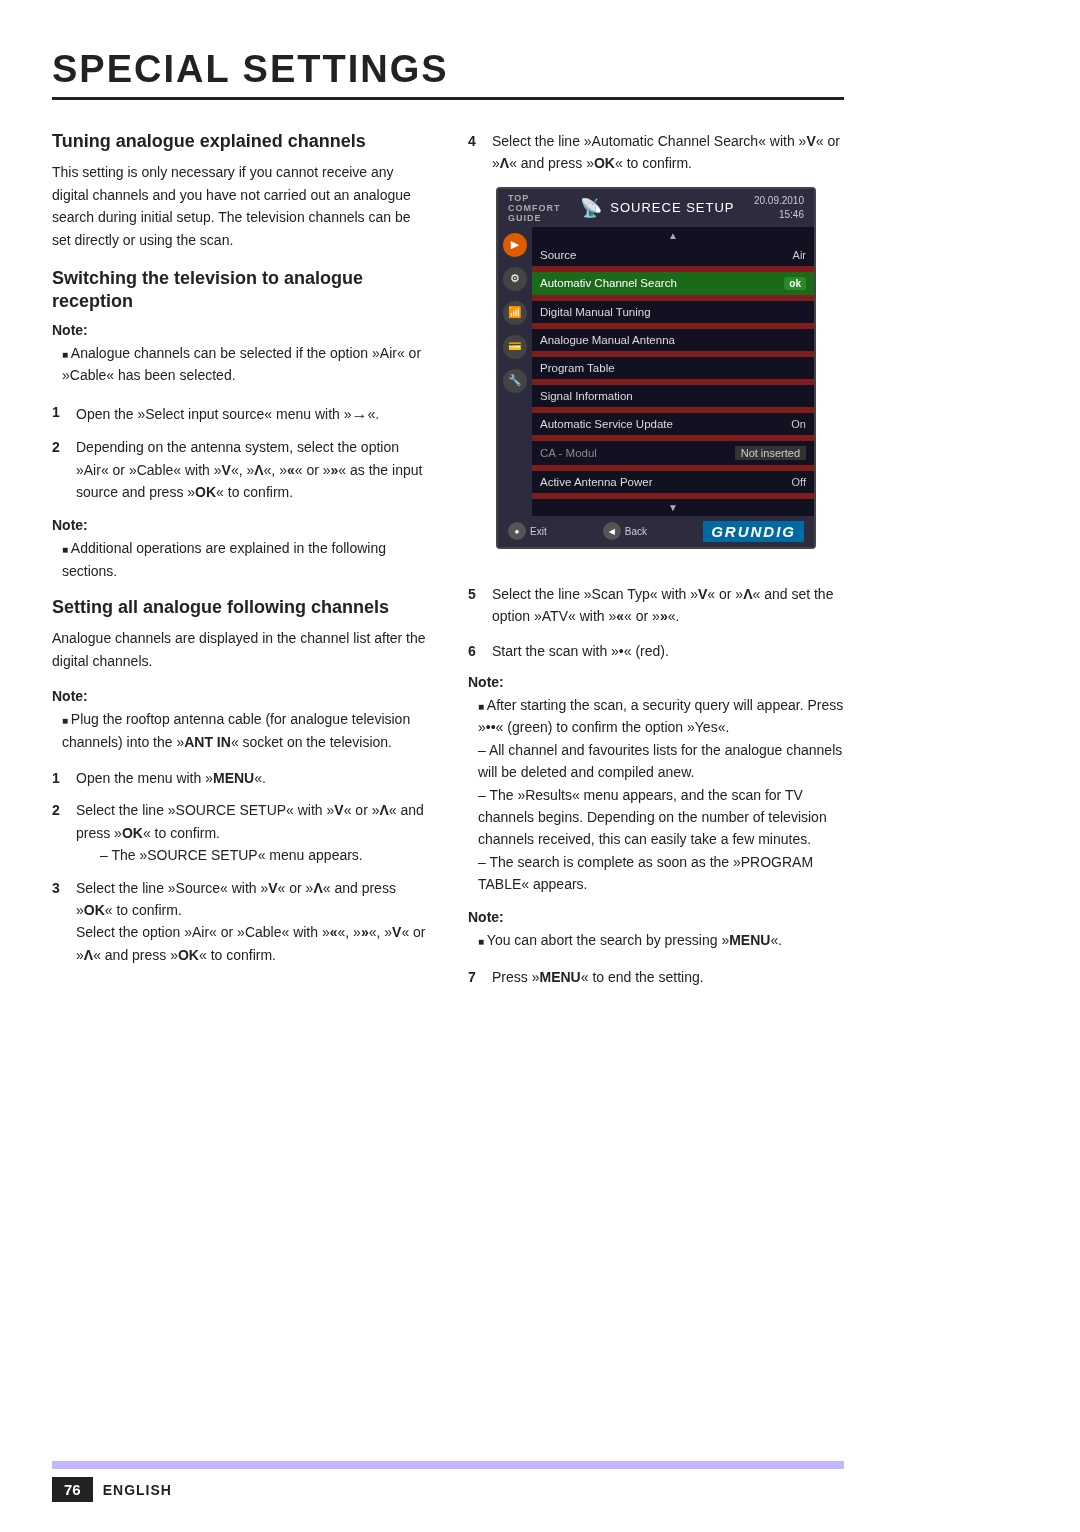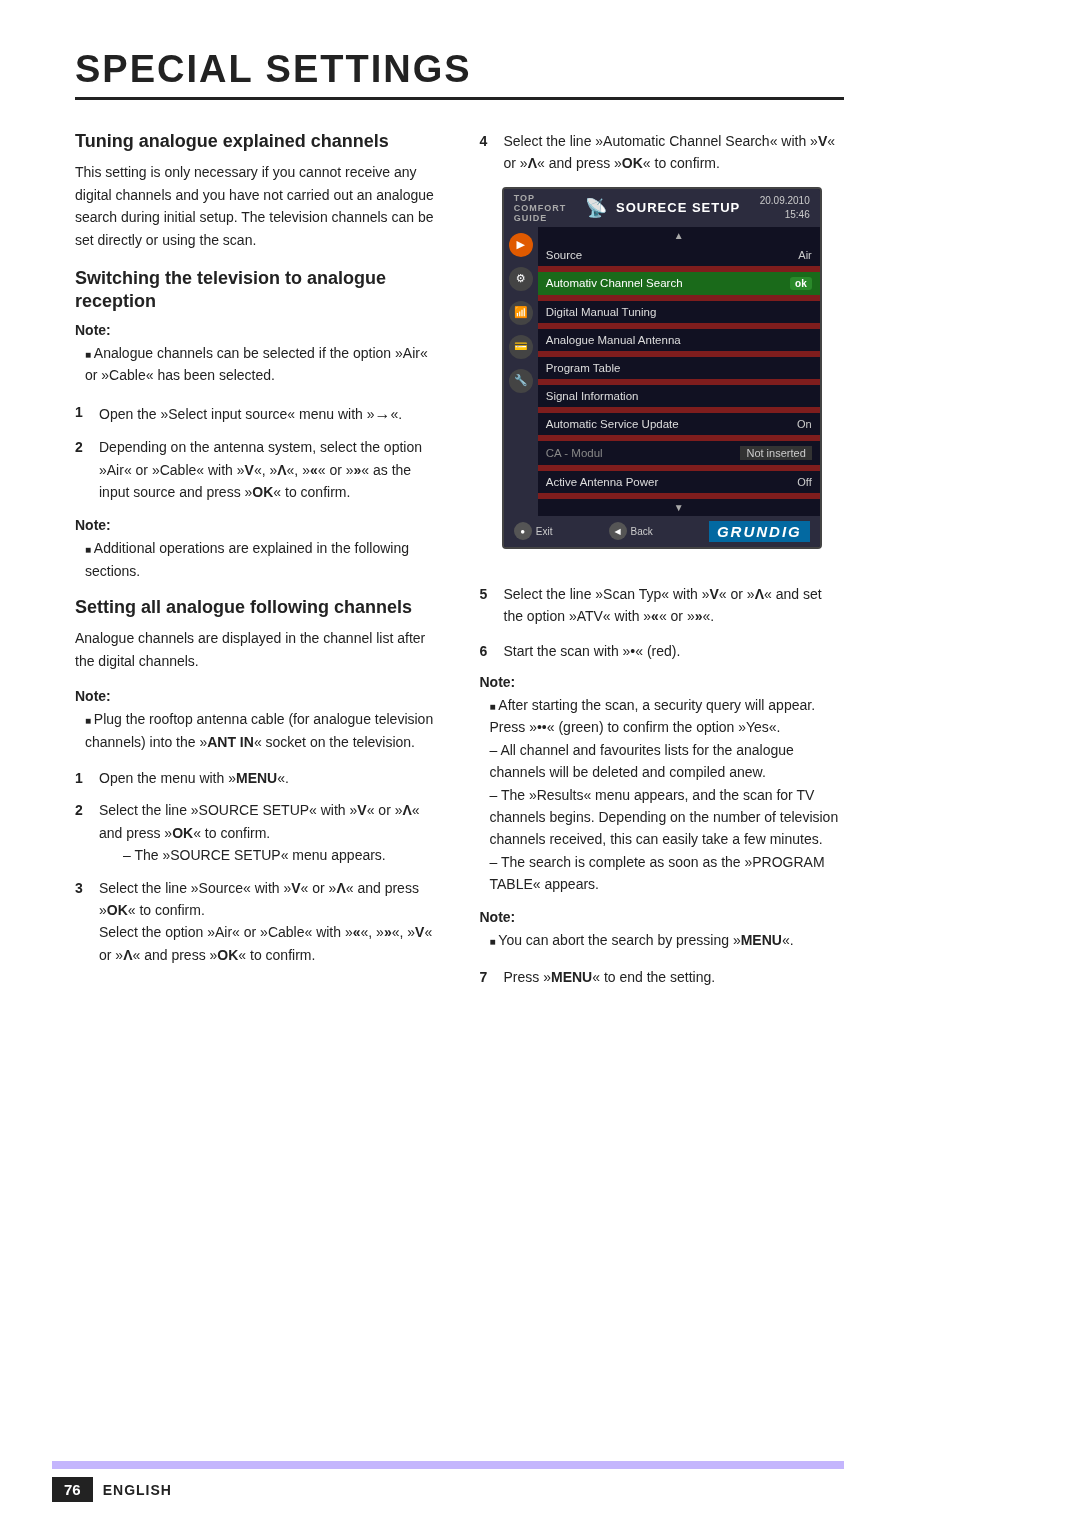--- a/index.html
+++ b/index.html
@@ -9,21 +9,21 @@
       background: #fff;
       font-family: Arial, Helvetica, sans-serif;
       font-size: 15px;
       color: #222;
       position: relative;
     }
 
     .page {
       width: 896px;
       min-height: 1532px;
-      padding: 48px 52px 60px 75px;
+      padding: 48px 52px 60px 52px;
       position: relative;
     }
 
     
     .page-title {
       font-size: 38px;
       font-weight: 900;
       letter-spacing: 2px;
       text-transform: uppercase;
       border-bottom: 3px solid #222;
@@ -141,21 +141,21 @@
     .tv-header-brand {
       color: #aaa;
       font-size: 9px;
       font-weight: 700;
       letter-spacing: 1px;
     }
 
     .tv-header-title {
       color: #fff;
       font-size: 13px;
-      font-weight: 700;
+      font-weight: 400;
       letter-spacing: 1px;
     }
 
     .tv-header-time {
       color: #ccc;
       font-size: 10px;
       text-align: right;
       line-height: 1.4;
     }
 

